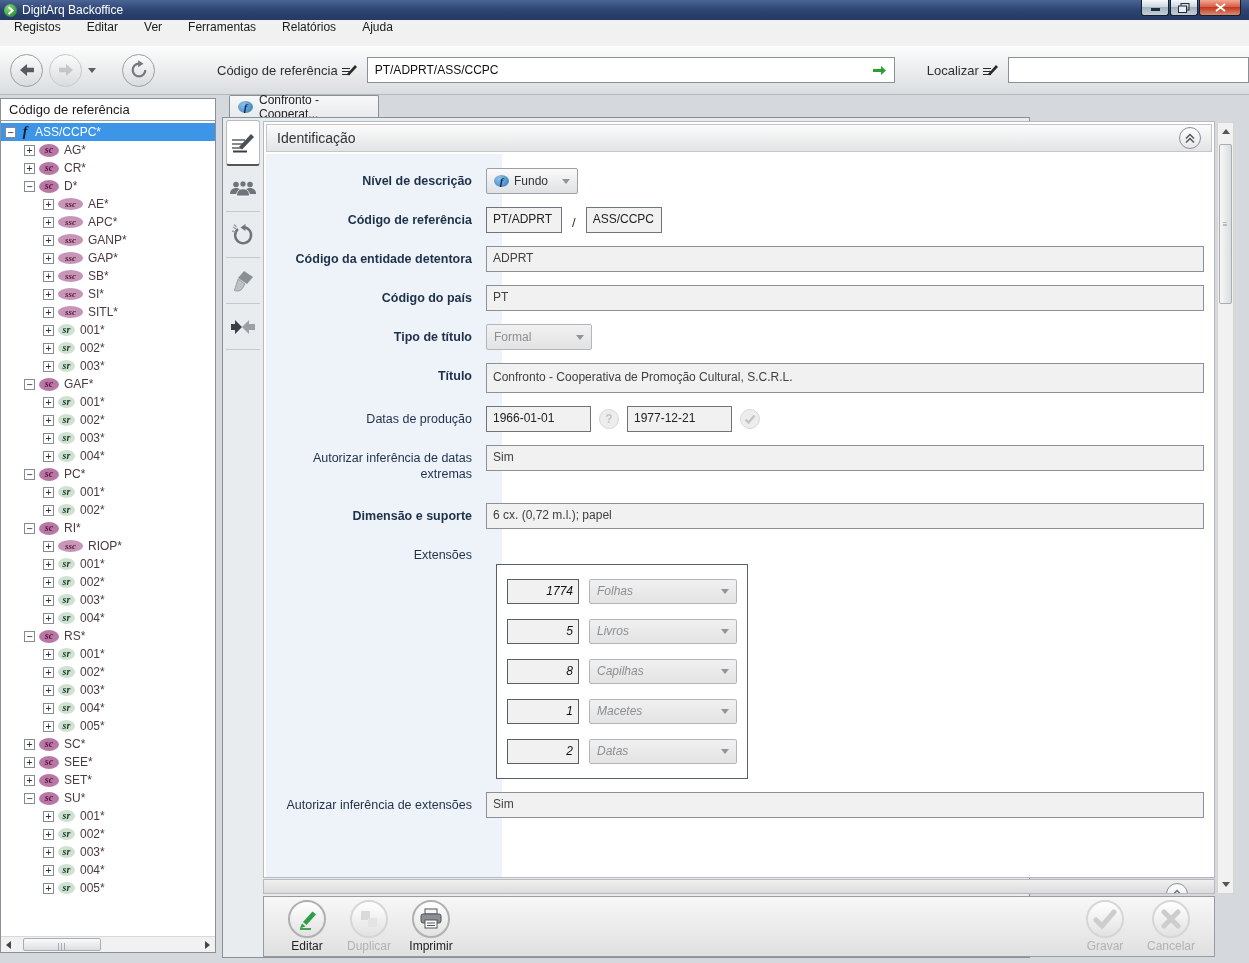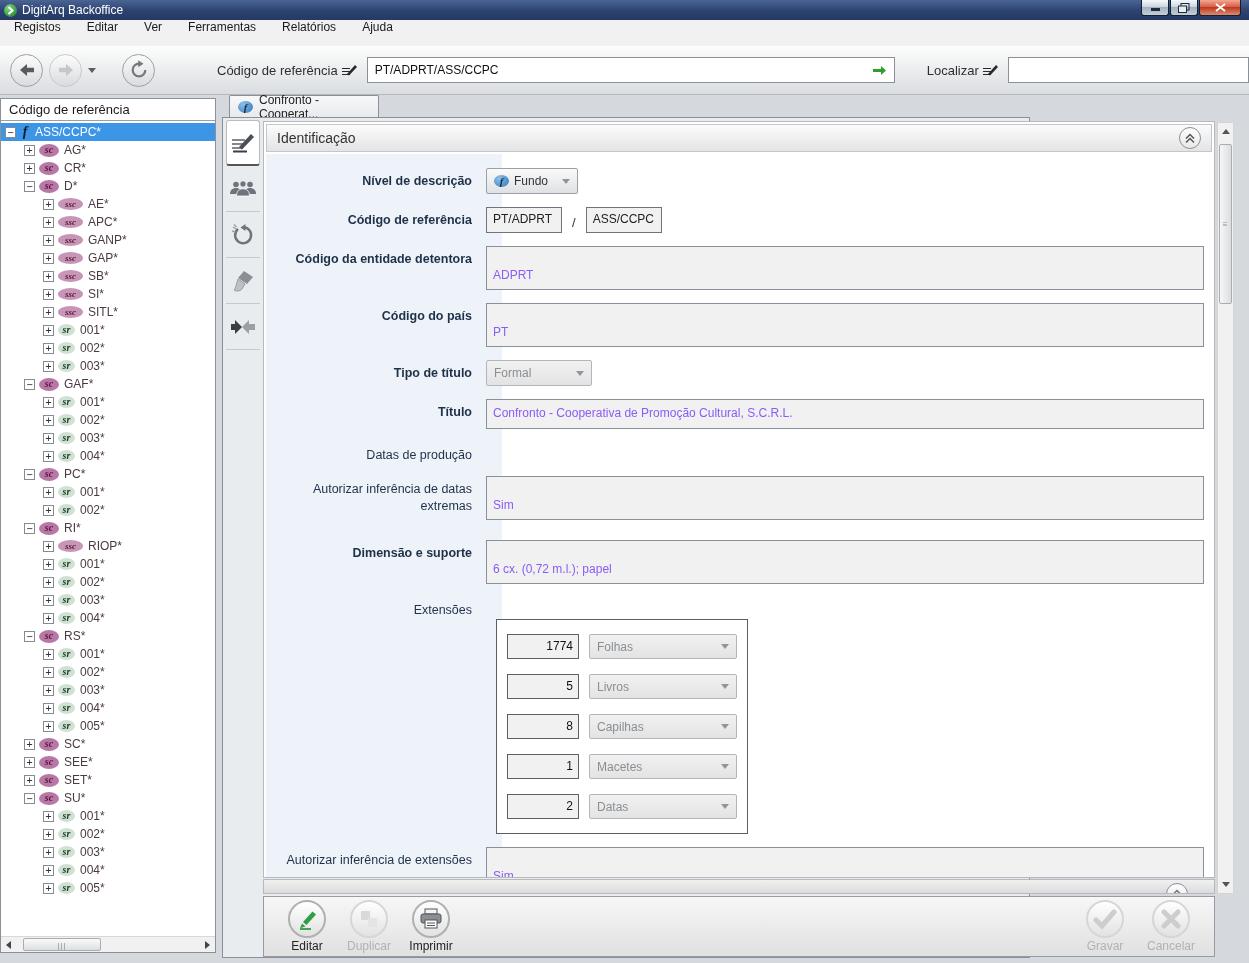--- a/index.html
+++ b/index.html
@@ -96,35 +96,35 @@
     border:1px solid #c6c6c6; display:flex; align-items:center; padding:0 10px; font-size:14px; color:#333; }
   .collapse-btn { margin-left:auto; width:22px; height:22px; border-radius:50%; border:1px solid #8a9097;
     background:linear-gradient(180deg,#fdfdfd,#e8e8e8); display:flex; align-items:center; justify-content:center; }
   .label-col-bg { position:absolute; left:2px; top:32px; bottom:0; width:236px; background:#eef2f9; }
   .rows { position:relative; padding-top:14px; }
   .frow { display:flex; align-items:flex-start; margin-bottom:13px; }
   .flabel { width:222px; flex-shrink:0; text-align:right; padding:5px 14px 0 6px;
     font-size:12.5px; font-weight:bold; color:#1e3149; line-height:1.3; }
   .frow.normal .flabel { font-weight:normal; }
   .fvalue { flex:1; margin-right:10px; display:flex; align-items:center; }
-  .tfield { background:#f1f1f1; border:1px solid #8a9097; height:26px; padding:21px 6px;
-    font-size:12px; color:#8b5cf6; width:100%; }
+  .tfield { background:#f1f1f1; border:1px solid #8a9097; height:26px; padding:4px 6px;
+    font-size:12px; color:#404040; width:100%; }
   .tfield.tall { height:30px; padding-top:6px; }
   .sfield { background:#f1f1f1; border:1px solid #6e747a; height:26px; padding:4px 6px; font-size:12px; color:#222; }
   .dropdown { display:inline-flex; align-items:center; height:26px; border:1px solid #9aa0a6; border-radius:2px;
     background:linear-gradient(180deg,#fafafa,#dfe1e4); padding:0 7px; font-size:12px; color:#333; gap:5px; }
   .dropdown.disabled { color:#8a8f94; background:linear-gradient(180deg,#f1f1f1,#e3e3e3); border-color:#b2b6ba; }
   .caret { width:0; height:0; border-left:4px solid transparent; border-right:4px solid transparent;
     border-top:5px solid #8f959b; margin-left:auto; }
   .sep { padding:5px 10px 0; font-size:13px; color:#333; }
   .qcircle { width:20px; height:20px; border-radius:50%; background:#ededed; border:1px solid #d8d8d8;
     color:#c4c4c4; display:inline-flex; align-items:center; justify-content:center; font-size:12px; font-weight:bold; flex-shrink:0; }
   .ext-box { margin-left:10px; width:252px; border:1px solid #5a5f64; background:#fff;
     padding:14px 10px; display:flex; flex-direction:column; gap:15px; }
-  .ext-row { display:flex; align-items:center; gap:10px; }
+  .ext-row { display:flex; align-items:center; gap:10px;font-style:italic; }
   .ext-qty { width:72px; flex-shrink:0; background:#f1f1f1; border:1px solid #5a5f64; height:25px;
     padding:4px 5px; font-size:12px; color:#111; text-align:right; }
   .ext-unit { width:150px; height:25px; }
 
   
   .vscroll { position:absolute; left:994px; top:4px; width:17px; height:772px; background:#f1f1f1;
     border:1px solid #d4d4d4; }
   .vs-arrow { position:absolute; left:4px; width:0; height:0; border-left:4px solid transparent; border-right:4px solid transparent; }
   .vs-arrow.up   { top:6px; border-bottom:5px solid #555; }
   .vs-arrow.down { bottom:6px; border-top:5px solid #555; }
@@ -577,20 +577,30 @@
 
       <div class="frow">
         <div class="flabel">Título</div>
         <div class="fvalue">
             <span class="tfield tall">Confronto - Cooperativa de Promoção Cultural, S.C.R.L.</span>
           </div>
       </div>
 
       <div class="frow normal">
         <div class="flabel">Datas de produção</div>
+        <div class="fvalue" style="gap:8px;">
+          <span class="sfield" style="width:105px;">1966-01-01</span>
+          <span class="qcircle">?</span>
+          <span class="sfield" style="width:105px;">1977-12-21</span>
+          <span class="qcircle">
+            <svg width="12" height="10">
+                <path d="M1.5 5.5 L4.5 8.5 L10.5 1.5" stroke="#c4c4c4" stroke-width="2.4" fill="none"></path>
+              </svg>
+          </span>
+        </div>
       </div>
 
       <div class="frow normal">
         <div class="flabel">Autorizar inferência de datas extremas</div>
         <div class="fvalue">
             <span class="tfield">Sim</span>
           </div>
       </div>
 
       <div class="frow" style="margin-top:20px;">

